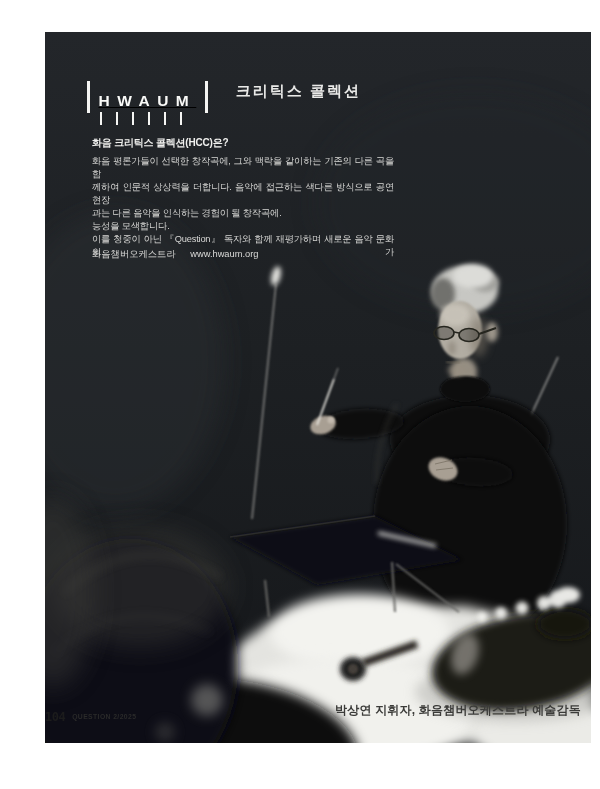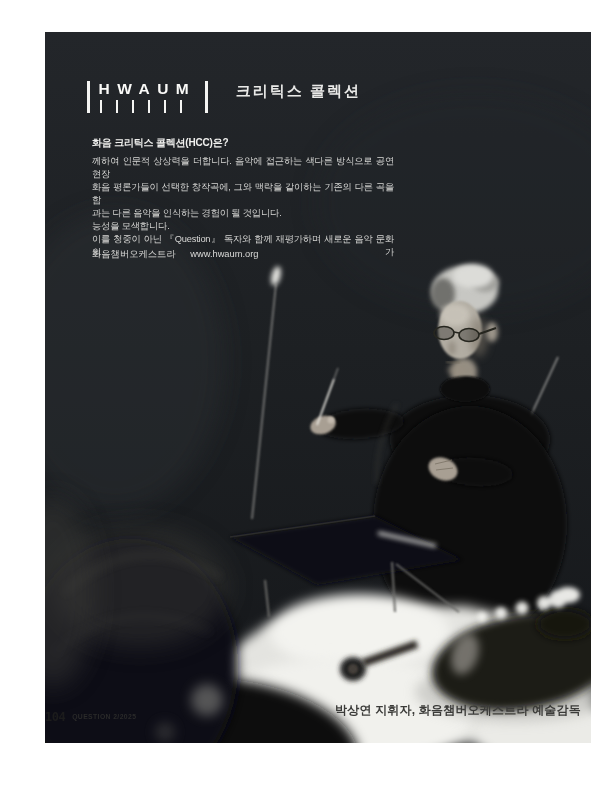--- a/index.html
+++ b/index.html
@@ -19,21 +19,21 @@
   .panel{position:absolute;left:45px;top:32px;width:546px;height:711px;
          background:var(--panel_bg);overflow:hidden;}
   .panel svg.photo{position:absolute;left:0;top:0;z-index:0;}
   .overlay{position:absolute;z-index:2;}
 
   
   .logo-row{left:42px;top:49px;display:flex;align-items:flex-start;}
   .vbar{background:#f5f5f3;display:inline-block;}
   .vbar.tall{width:2.5px;height:32px;}
   .vbar.short{width:2.5px;height:13px;}
-  .logo-mid{margin:0 9px;}
+  .logo-mid{margin:12px 9px;text-decoration:underline;}
   .logo-letters{font-size:15.5px;font-weight:bold;color:#fafaf8;
                 letter-spacing:7.5px;line-height:15px;white-space:nowrap;}
   .logo-bars{display:flex;justify-content:space-between;width:84px;
              margin-top:4px;padding-left:1px;}
   .series-title{margin-left:28px;padding-top:1px;font-size:15px;font-weight:bold;
                 color:#e9e9e7;letter-spacing:2px;white-space:nowrap;}
 
   
   .heading{left:47px;top:104px;font-size:10px;font-weight:bold;
            color:var(--heading);letter-spacing:-0.2px;white-space:nowrap;}
@@ -194,23 +194,23 @@
           <span class="vbar short"></span>
         </div>
       </div>
       <span class="vbar tall"></span>
       <div class="series-title">크리틱스 콜렉션</div>
     </div>
 
     <div class="overlay heading">화음 크리틱스 콜렉션(HCC)은?</div>
 
     <div class="overlay body">
+      <div class="bline just">화음 평론가들이 선택한 창작곡에, 그와 맥락을 같이하는 기존의 다른 곡을 함</div>
       <div class="bline just">께하여 인문적 상상력을 더합니다. 음악에 접근하는 색다른 방식으로 공연 현장</div>
-      <div class="bline just">화음 평론가들이 선택한 창작곡에, 그와 맥락을 같이하는 기존의 다른 곡을 함</div>
-      <div class="bline">과는 다른 음악을 인식하는 경험이 될 것입니다.</div>
+      <div class="bline">과는 다른 음악을 인식하는 경험이 될 창작곡에.</div>
       <div class="bline">능성을 모색합니다.</div>
       <div class="bline just">이를 청중이 아닌 『Question』 독자와 함께 재평가하며 새로운 음악 문화의 가</div>
     </div>
 
     <div class="overlay site">
       <span class="org">화음챔버오케스트라</span>
       <span class="url">www.hwaum.org</span>
     </div>
 
     <div class="overlay caption">박상연 지휘자, 화음챔버오케스트라 예술감독</div>

